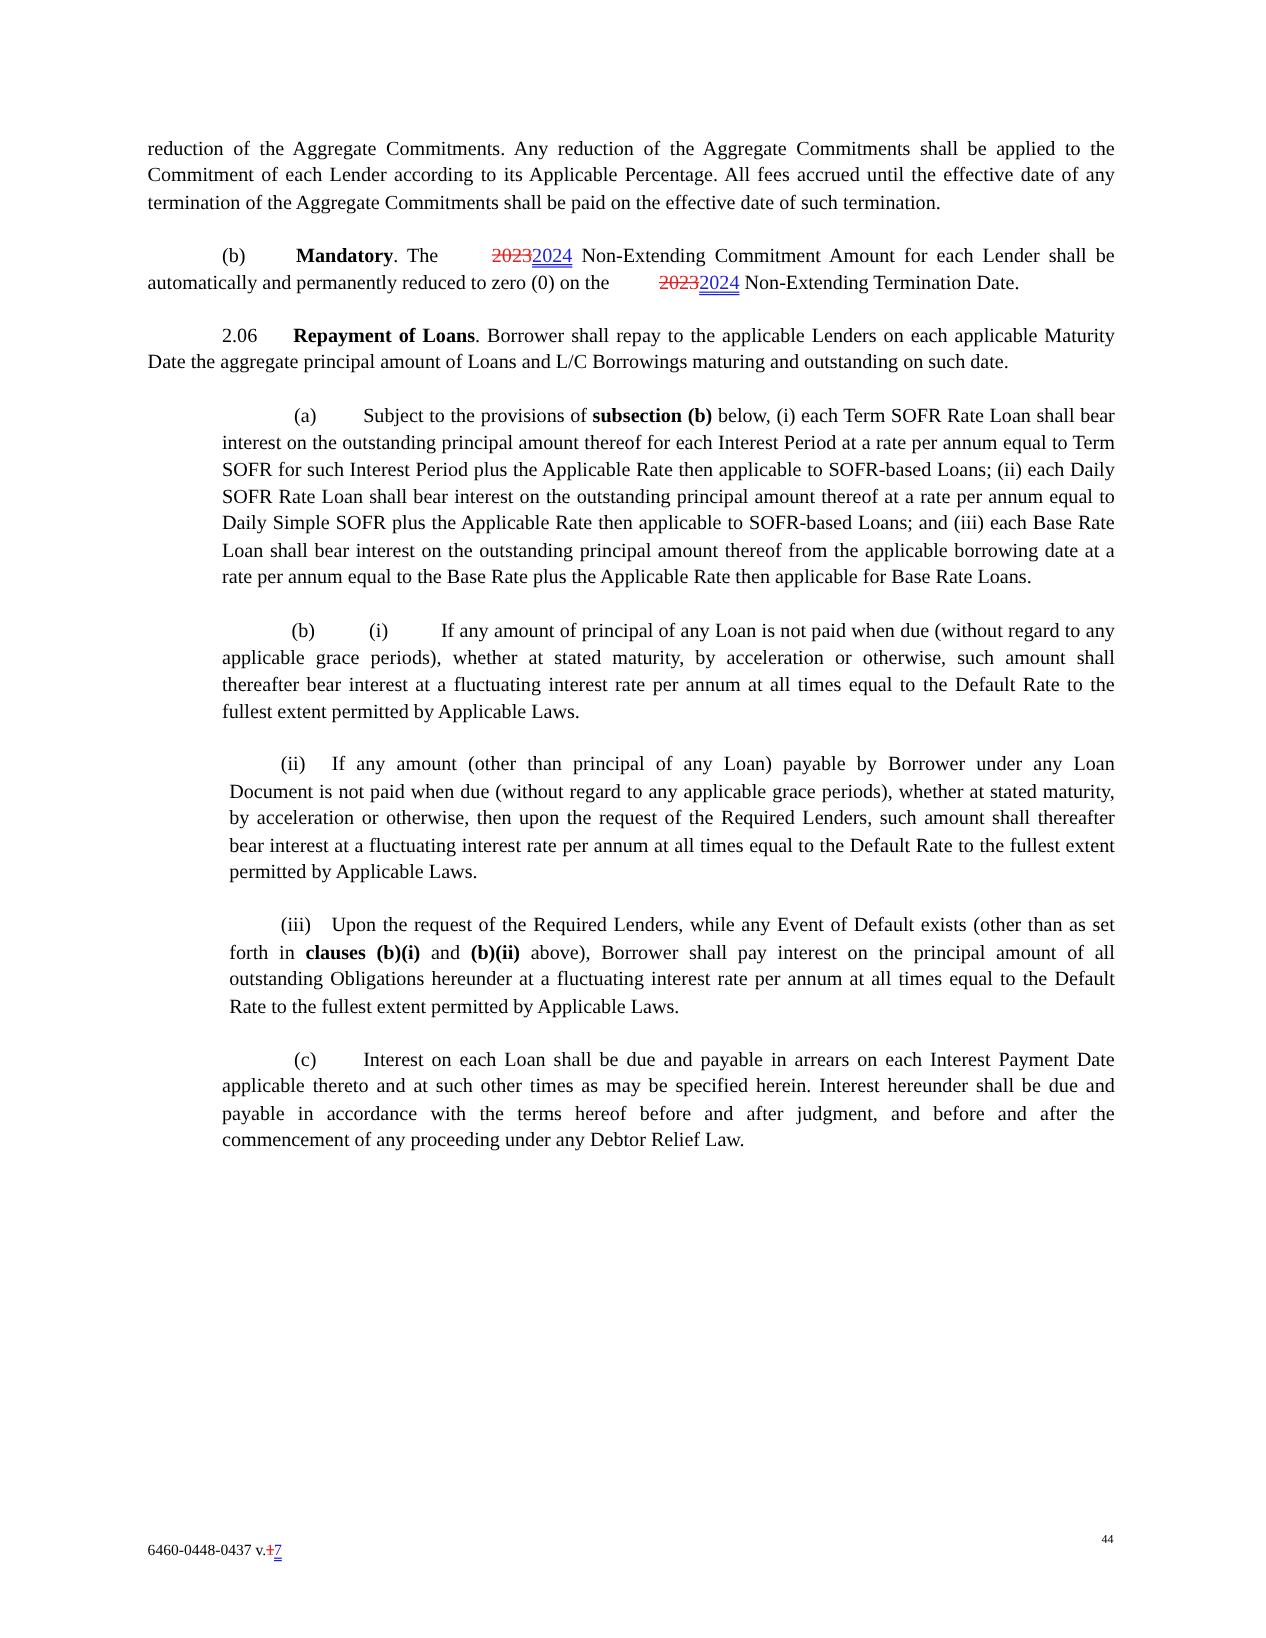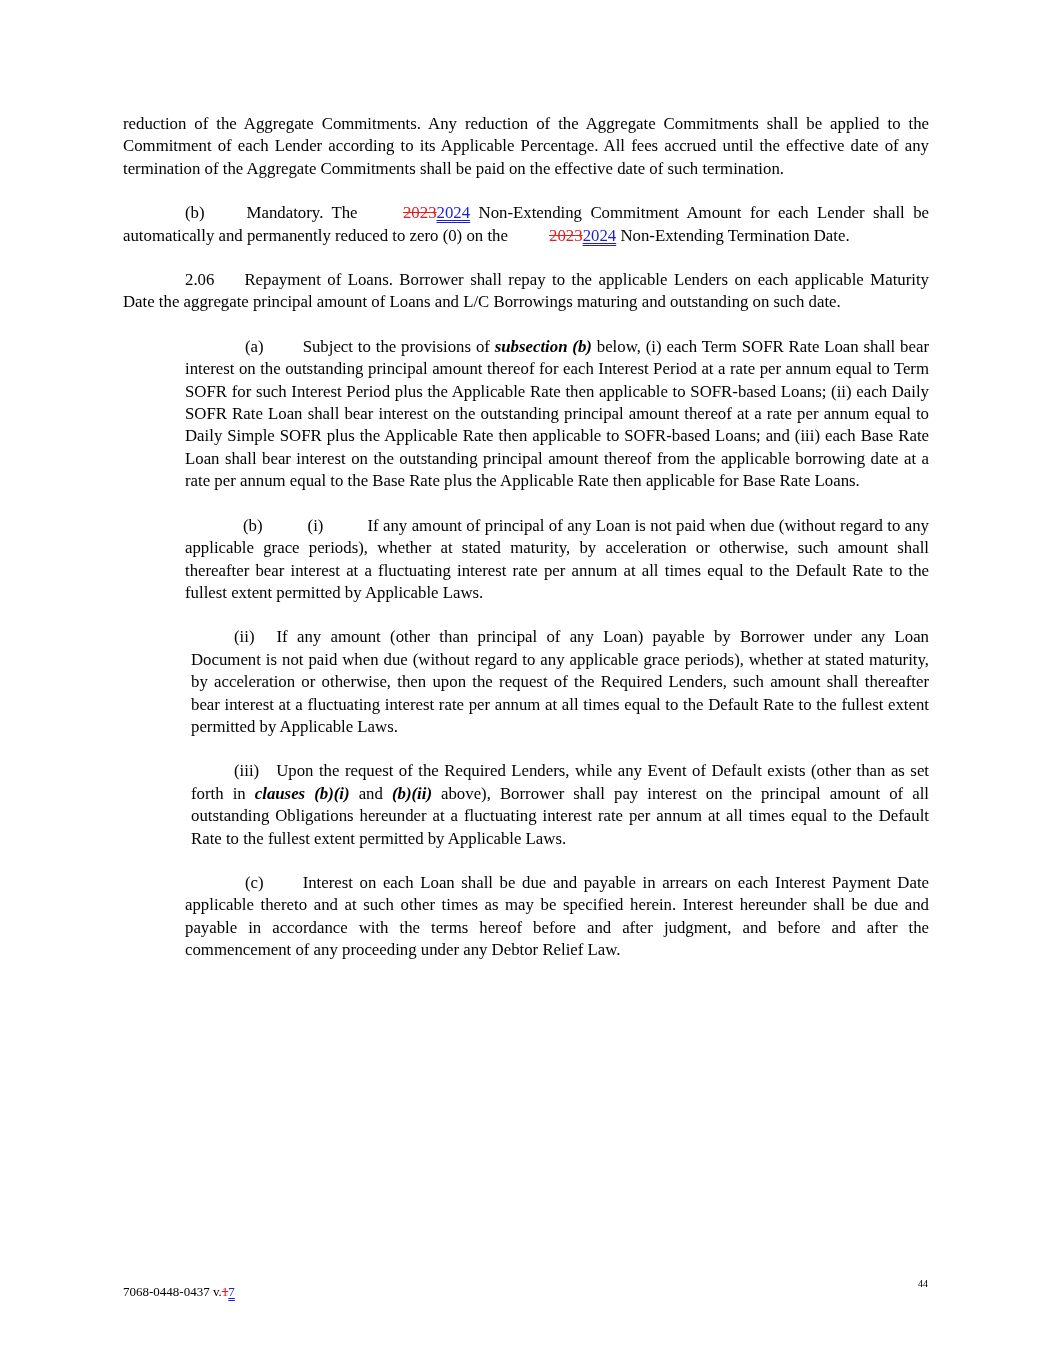--- a/index.html
+++ b/index.html
@@ -24,23 +24,23 @@
   }
   .para {
     margin: 0 0 22px 0;
     font-size: 16.8px;
     line-height: 22.4px;
     text-align: justify;
   }
   .para.level-0 { margin-left: 0; }
   .para.level-1 { margin-left: 62px; }
   .para.level-2 { margin-left: 68px; }
-  .run.b  { font-weight: normal; }
+  .run.b  { font-weight: bold; }
   .run.i  { }
-  .run.bi { font-weight: bold; font-style: italic; }
+  .run.bi { font-weight: bold; }
   .run.del {
     color: var(--del-color, #e02020);
     text-decoration: line-through;
     margin-left: 37px;
   }
   .run.ins {
     color: var(--ins-color, #1c1cdd);
     text-decoration: underline;
     text-decoration-style: double;
     text-decoration-thickness: 1px;
@@ -82,16 +82,16 @@
       <p class="para level-0"><span class="run ">reduction of the Aggregate Commitments. Any reduction of the Aggregate Commitments shall be applied to the Commitment of each Lender according to its Applicable Percentage. All fees accrued until the effective date of any termination of the Aggregate Commitments shall be paid on the effective date of such termination.</span></p>
       <p class="para level-0"><span class="tab" style="width: 62px;"></span><span class="run ">(b)</span><span class="tab" style="width: 42px;"></span><span class="run b">Mandatory</span><span class="run ">. The </span><span class="run del">2023</span><span class="run ins">2024</span><span class="run "> Non-Extending Commitment Amount for each Lender shall be automatically and permanently reduced to zero (0) on the </span><span class="run del">2023</span><span class="run ins">2024</span><span class="run "> Non-Extending Termination Date.</span></p>
       <p class="para level-0"><span class="tab" style="width: 62px;"></span><span class="run ">2.06</span><span class="tab" style="width: 30px;"></span><span class="run b">Repayment of Loans</span><span class="run ">. Borrower shall repay to the applicable Lenders on each applicable Maturity Date the aggregate principal amount of Loans and L/C Borrowings maturing and outstanding on such date.</span></p>
       <p class="para level-1"><span class="tab" style="width: 60px;"></span><span class="run ">(a)</span><span class="tab" style="width: 39px;"></span><span class="run ">Subject to the provisions of </span><span class="run bi">subsection (b)</span><span class="run "> below, (i) each Term SOFR Rate Loan shall bear interest on the outstanding principal amount thereof for each Interest Period at a rate per annum equal to Term SOFR for such Interest Period </span><span class="run i">plus</span><span class="run "> the Applicable Rate then applicable to SOFR-based Loans; (ii)  each Daily SOFR Rate Loan shall bear interest on the outstanding principal amount thereof at a rate per annum equal to Daily Simple SOFR </span><span class="run i">plus</span><span class="run "> the Applicable Rate then applicable to SOFR-based Loans; and (iii) each Base Rate Loan shall bear interest on the outstanding principal amount thereof from the applicable borrowing date at a rate per annum equal to the Base Rate </span><span class="run i">plus</span><span class="run "> the Applicable Rate then applicable for Base Rate Loans.</span></p>
       <p class="para level-1"><span class="tab" style="width: 58px;"></span><span class="run ">(b)</span><span class="tab" style="width: 45px;"></span><span class="run ">(i)</span><span class="tab" style="width: 44px;"></span><span class="run ">If any amount of principal of any Loan is not paid when due (without regard to any applicable grace periods), whether at stated maturity, by acceleration or otherwise, such amount shall thereafter bear interest at a fluctuating interest rate per annum at all times equal to the Default Rate to the fullest extent permitted by Applicable Laws.</span></p>
       <p class="para level-2"><span class="tab" style="width: 43px;"></span><span class="run ">(ii)</span><span class="tab" style="width: 22px;"></span><span class="run ">If any amount (other than principal of any Loan) payable by Borrower under any Loan Document is not paid when due (without regard to any applicable grace periods), whether at stated maturity, by acceleration or otherwise, then upon the request of the Required Lenders, such amount shall thereafter bear interest at a fluctuating interest rate per annum at all times equal to the Default Rate to the fullest extent permitted by Applicable Laws.</span></p>
       <p class="para level-2"><span class="tab" style="width: 43px;"></span><span class="run ">(iii)</span><span class="tab" style="width: 17px;"></span><span class="run ">Upon the request of the Required Lenders, while any Event of Default exists (other than as set forth in </span><span class="run bi">clauses (b)(i)</span><span class="run "> and </span><span class="run bi">(b)(ii)</span><span class="run "> above), Borrower shall pay interest on the principal amount of all outstanding Obligations hereunder at a fluctuating interest rate per annum at all times equal to the Default Rate to the fullest extent permitted by Applicable Laws.</span></p>
       <p class="para level-1"><span class="tab" style="width: 60px;"></span><span class="run ">(c)</span><span class="tab" style="width: 39px;"></span><span class="run ">Interest on each Loan shall be due and payable in arrears on each Interest Payment Date applicable thereto and at such other times as may be specified herein. Interest hereunder shall be due and payable in accordance with the terms hereof before and after judgment, and before and after the commencement of any proceeding under any Debtor Relief Law.</span></p>
     </div>
 
-  <div class="footer"><span>7068-0448-0437 v.</span><span class="del">1</span><span class="ins">7</span></div>
+  <div class="footer"><span>6460-0448-0437 v.</span><span class="del">1</span><span class="ins">7</span></div>
 
   <div class="page-number">44</div>
 </div>
 
 </body></html>

